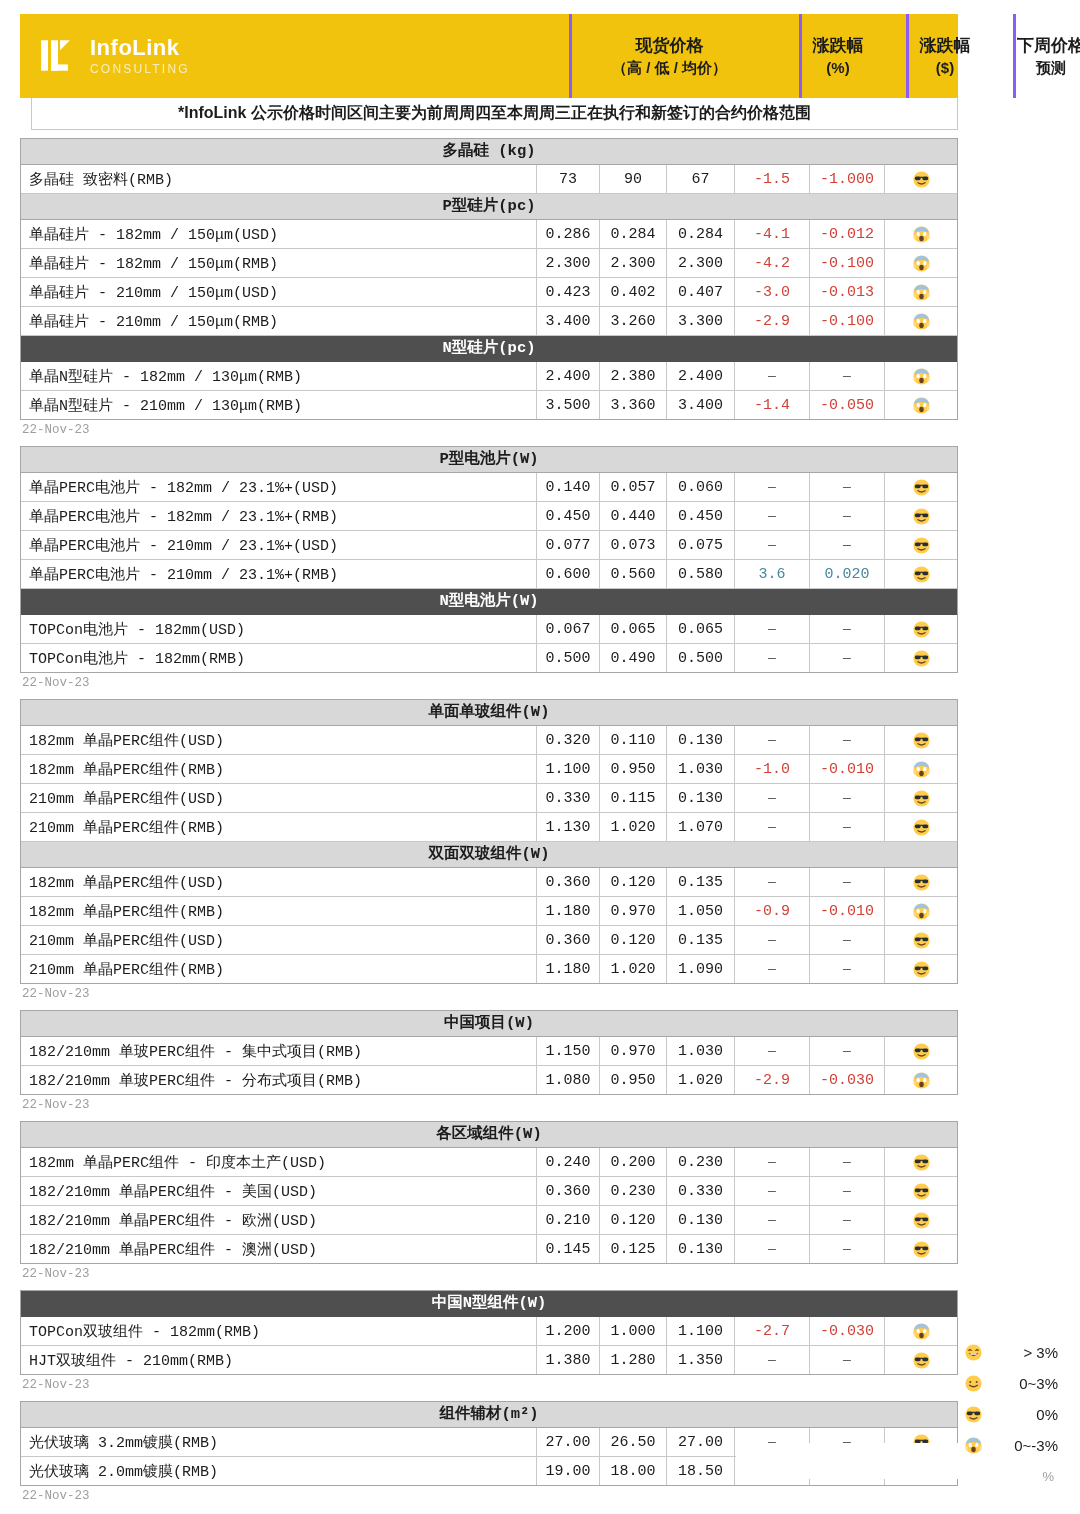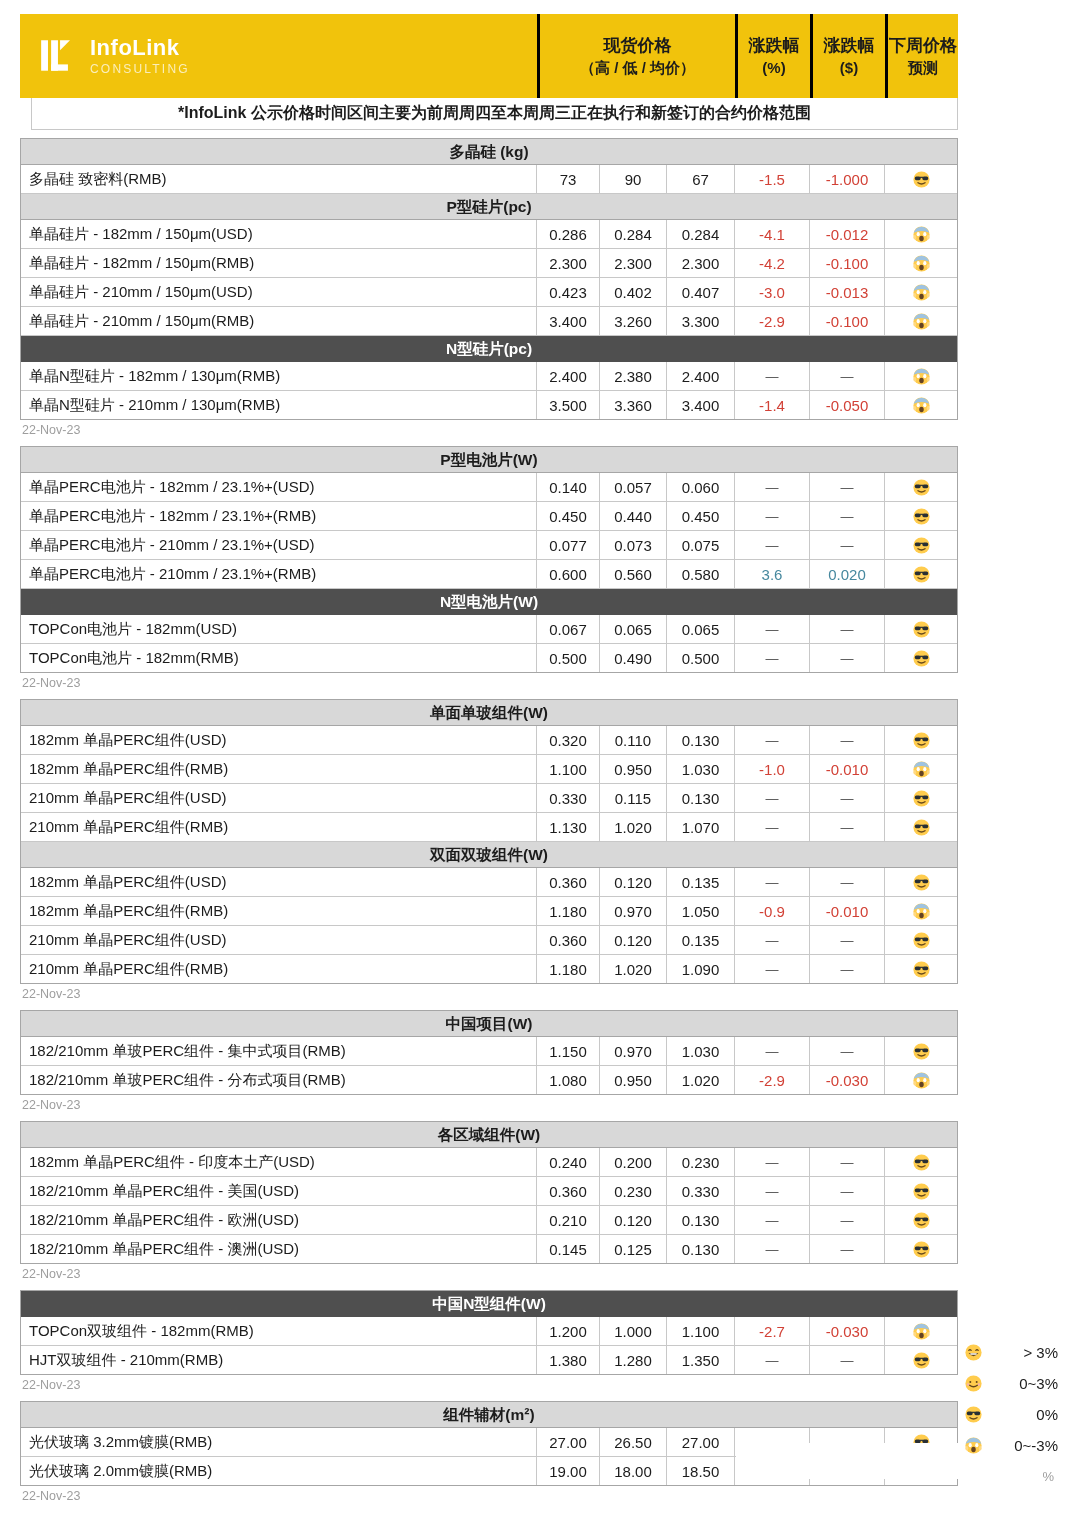--- a/index.html
+++ b/index.html
@@ -8,34 +8,34 @@
 
   .page{position:absolute;left:20px;top:14px;width:938px;}
 
   
   .yellow-header{display:flex;height:84px;background:#F1C30C;}
   .logo-cell{flex:0 0 517px;display:flex;align-items:center;padding-left:18px;box-sizing:border-box;}
   .logo-mark{display:block;}
   .logo-text{margin-left:10px;line-height:1;}
   .brand{color:#fff;font-size:22px;font-weight:bold;letter-spacing:.5px;}
   .brand-sub{color:rgba(255,255,255,.72);font-size:12px;letter-spacing:2.2px;margin-top:4px;}
-  .hcol{box-sizing:border-box;border-left:3px solid #000000;display:flex;flex-direction:column;
-        justify-content:center;text-align:center;font-weight:bold;}
+  .hcol{box-sizing:border-box;border-left:3px solid #8b5cf6;display:flex;flex-direction:column;
+        justify-content:center;text-align:center;font-weight:bold;margin-left:32px;}
   .hcol .h1{font-size:17px;line-height:23px;}
   .hcol .h2{font-size:15px;line-height:21px;}
   .w-spot{flex:0 0 198px;}
   .w-pct,.w-usd{flex:0 0 75px;}
   .w-fc{flex:0 0 73px;}
 
   
   .note{box-sizing:border-box;height:32px;line-height:30px;text-align:center;
         font-weight:bold;font-size:16px;
         border-left:1px solid #C8C8C8;border-right:1px solid #C8C8C8;border-bottom:1px solid #C8C8C8;margin-left:11px;}
 
-  #blocks{margin-top:8px;}
+  #blocks{margin-top:8px;font-family:Liberation Mono, monospace;}
 
   
   .block{box-sizing:content-box;width:936px;border:1px solid #A6A6A6;background:#fff;}
   .block > div{border-bottom:1px solid #C8C8C8;}
   .block > div:last-child{border-bottom:none;}
   .sec{height:25px;line-height:25px;text-align:center;font-weight:bold;font-size:15.5px;
        background:#D8D8D8;border-bottom-color:#A6A6A6 !important;}
   .sec.dark{background:#4F4F4F;color:#fff;border-bottom-color:#4F4F4F !important;}
   .row{display:flex;height:28px;align-items:stretch;}
   .cell{box-sizing:border-box;display:flex;align-items:center;justify-content:center;

